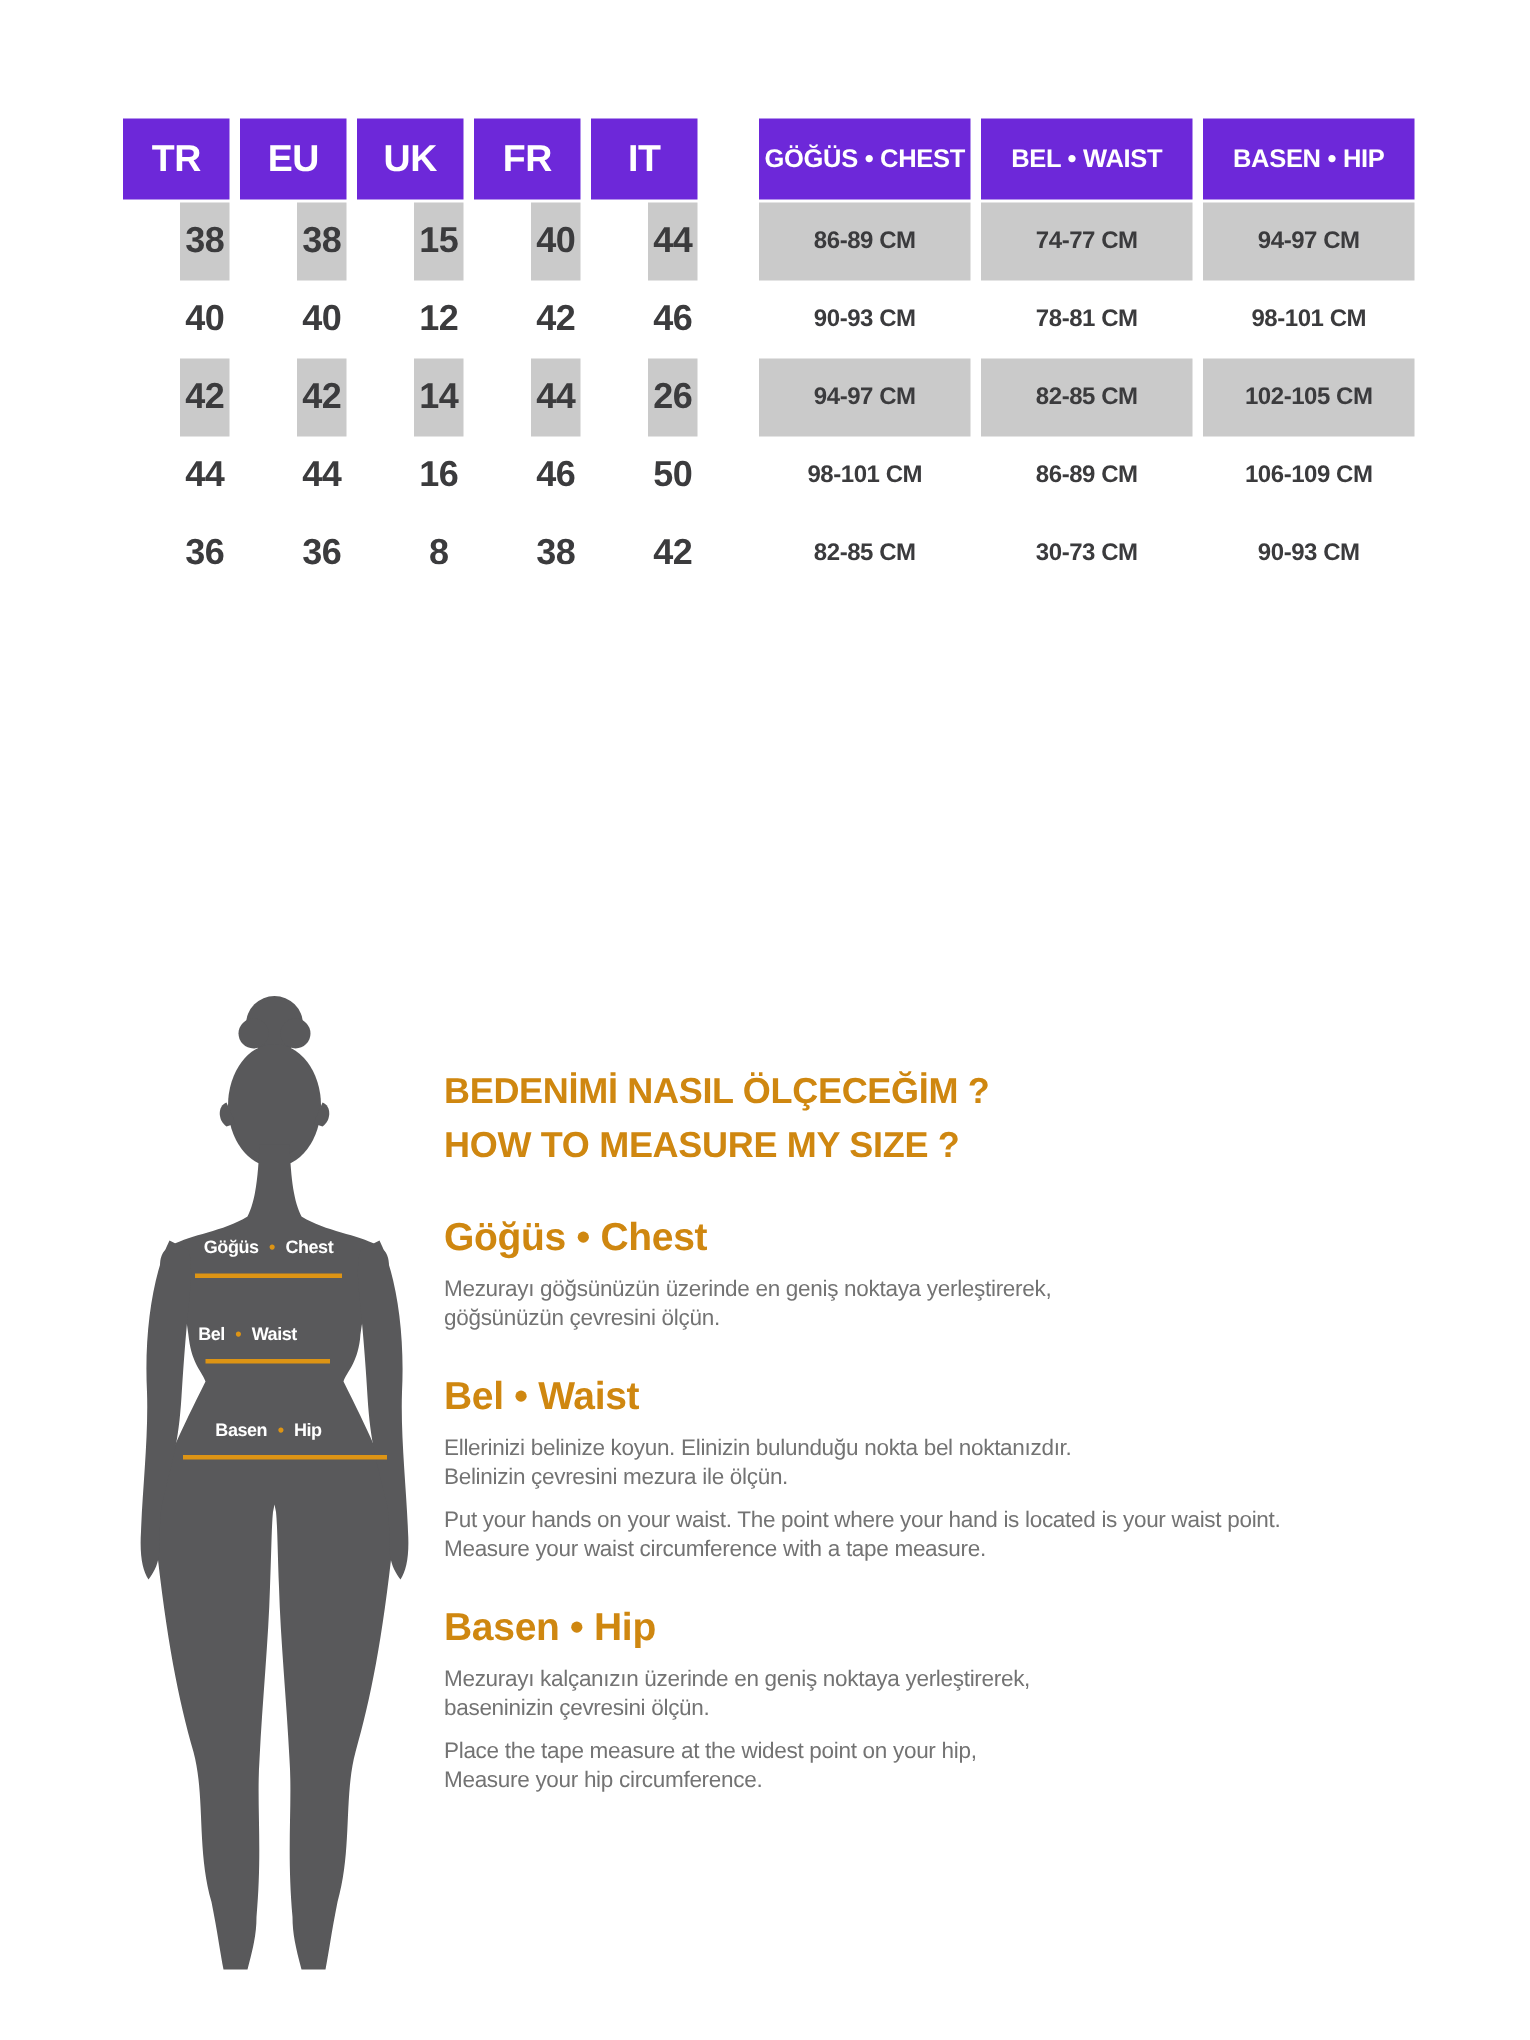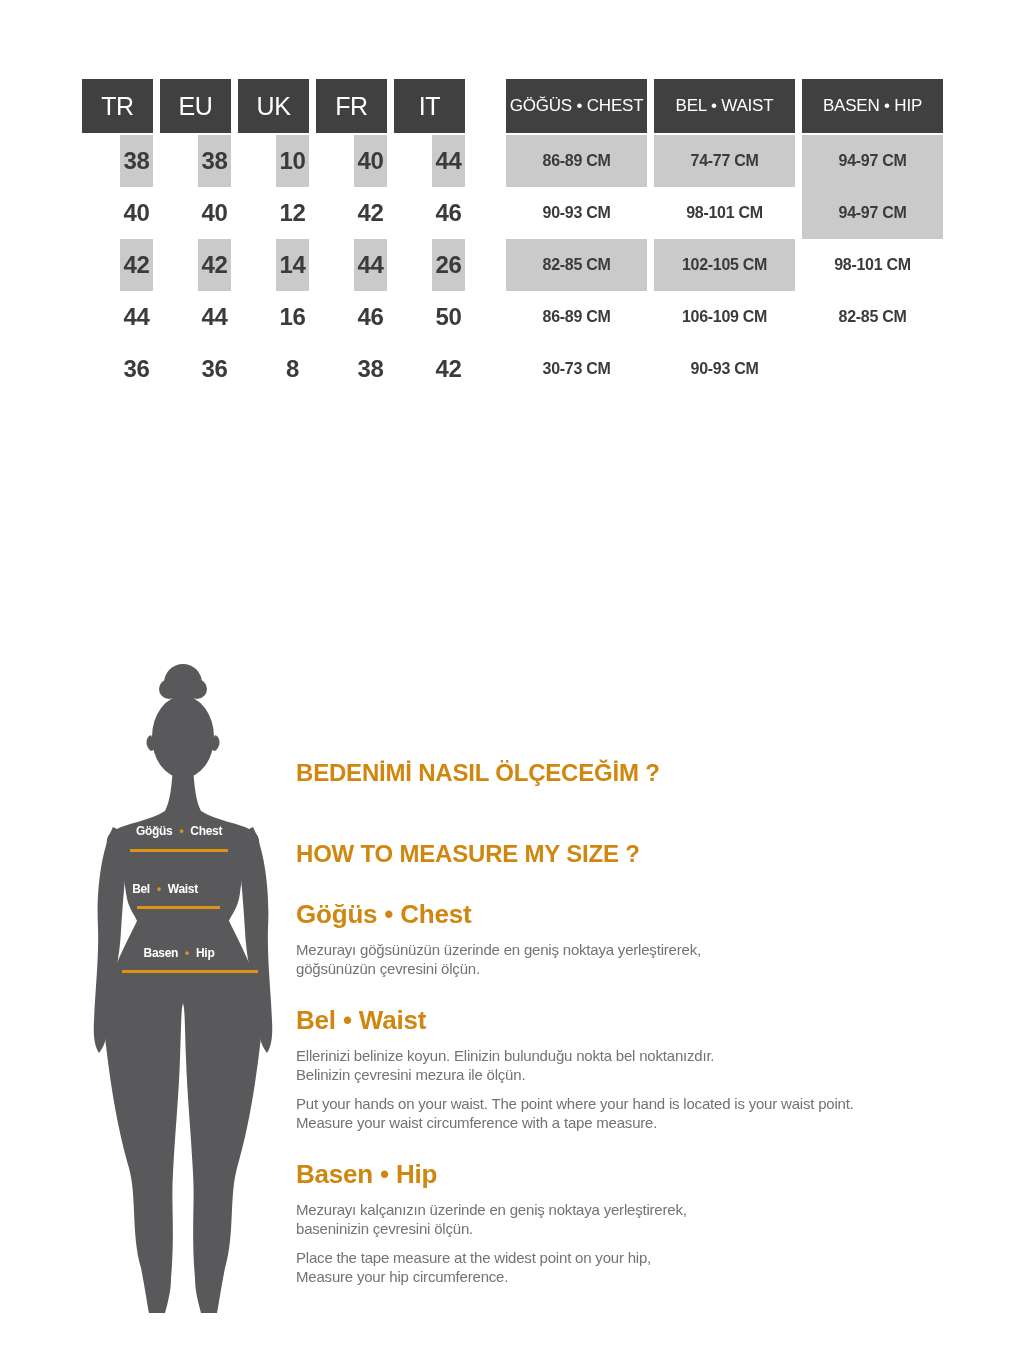--- a/index.html
+++ b/index.html
@@ -8,21 +8,21 @@
     width:1020px; height:1360px; position:relative; overflow:hidden;
     font-family:"Liberation Sans","DejaVu Sans",sans-serif;
   }
 
   
   .grid { position:absolute; top:79px; display:grid; column-gap:7px; row-gap:0; }
   .size-grid    { left:82px;  grid-template-columns:repeat(5,71px);  grid-template-rows:56px repeat(5,52px); }
   .measure-grid { left:506px; grid-template-columns:repeat(3,141px); grid-template-rows:56px repeat(5,52px); }
   .cell { display:flex; align-items:center; justify-content:center; color:#3b3b3d; letter-spacing:-0.3px; }
   .cell.head {
-    height:54px; background:#404040; color:#ffffff; font-weight:normal;
+    height:54px; background:#6d28d9; color:#ffffff; font-weight:bold;
     align-self:start; width:100%;
   }
   .size-grid .cell.head { font-size:25px; }
   .measure-grid .cell.head { font-size:17px; letter-spacing:-0.2px; }
   .size-grid .cell.val { font-size:24px; font-weight:bold;margin-left:38px; }
   .measure-grid .cell.val { font-size:16px; font-weight:bold; }
   .cell.alt { background:#cacaca; }
 
   
   .figure-svg { position:absolute; left:91px; top:663px; }
@@ -30,21 +30,21 @@
     position:absolute; color:#ffffff; font-size:12px; font-weight:bold;
     letter-spacing:-0.3px; white-space:nowrap; display:flex; gap:7px;
     justify-content:center; z-index:3;align-items:flex-end;
   }
   .fig-label .dot { color:#dd9414; }
   .fig-line { position:absolute; height:3px; background:#dd9414; z-index:3; }
 
   
   .guide { position:absolute; left:296px; top:710px; width:700px; }
   .guide-title div {
-    color:#cf8710; font-size:24px; font-weight:bold; line-height:36px; letter-spacing:-0.2px;margin-top:45px;
+    color:#cf8710; font-size:24px; font-weight:bold; line-height:36px; letter-spacing:-0.2px;
   }
   .guide h2 {
     color:#cf8710; font-size:26px; font-weight:bold; letter-spacing:-0.2px;
     margin:27px 0 11px 0;
   }
   .guide .para {
     color:#737373; font-size:15px; line-height:18.5px; letter-spacing:-0.2px;
     white-space:pre-line; margin:0 0 11px 0;
   }
 </style>
@@ -53,21 +53,21 @@
 
 <div class="grid size-grid">
   <div class="cell head">TR</div>
   <div class="cell head">EU</div>
   <div class="cell head">UK</div>
   <div class="cell head">FR</div>
   <div class="cell head">IT</div>
 
   <div class="cell val alt">38</div>
   <div class="cell val alt">38</div>
-  <div class="cell val alt">10</div>
+  <div class="cell val alt">15</div>
   <div class="cell val alt">40</div>
   <div class="cell val alt">44</div>
 
   <div class="cell val">40</div>
   <div class="cell val">40</div>
   <div class="cell val">12</div>
   <div class="cell val">42</div>
   <div class="cell val">46</div>
 
   <div class="cell val alt">42</div>
@@ -92,20 +92,21 @@
 <div class="grid measure-grid">
   <div class="cell head">GÖĞÜS • CHEST</div>
   <div class="cell head">BEL • WAIST</div>
   <div class="cell head">BASEN • HIP</div>
 
   <div class="cell val alt">86-89 CM</div>
   <div class="cell val alt">74-77 CM</div>
   <div class="cell val alt">94-97 CM</div>
 
   <div class="cell val">90-93 CM</div>
+  <div class="cell val">78-81 CM</div>
   <div class="cell val">98-101 CM</div>
 
   <div class="cell val alt">94-97 CM</div>
   <div class="cell val alt">82-85 CM</div>
   <div class="cell val alt">102-105 CM</div>
 
   <div class="cell val">98-101 CM</div>
   <div class="cell val">86-89 CM</div>
   <div class="cell val">106-109 CM</div>
 

